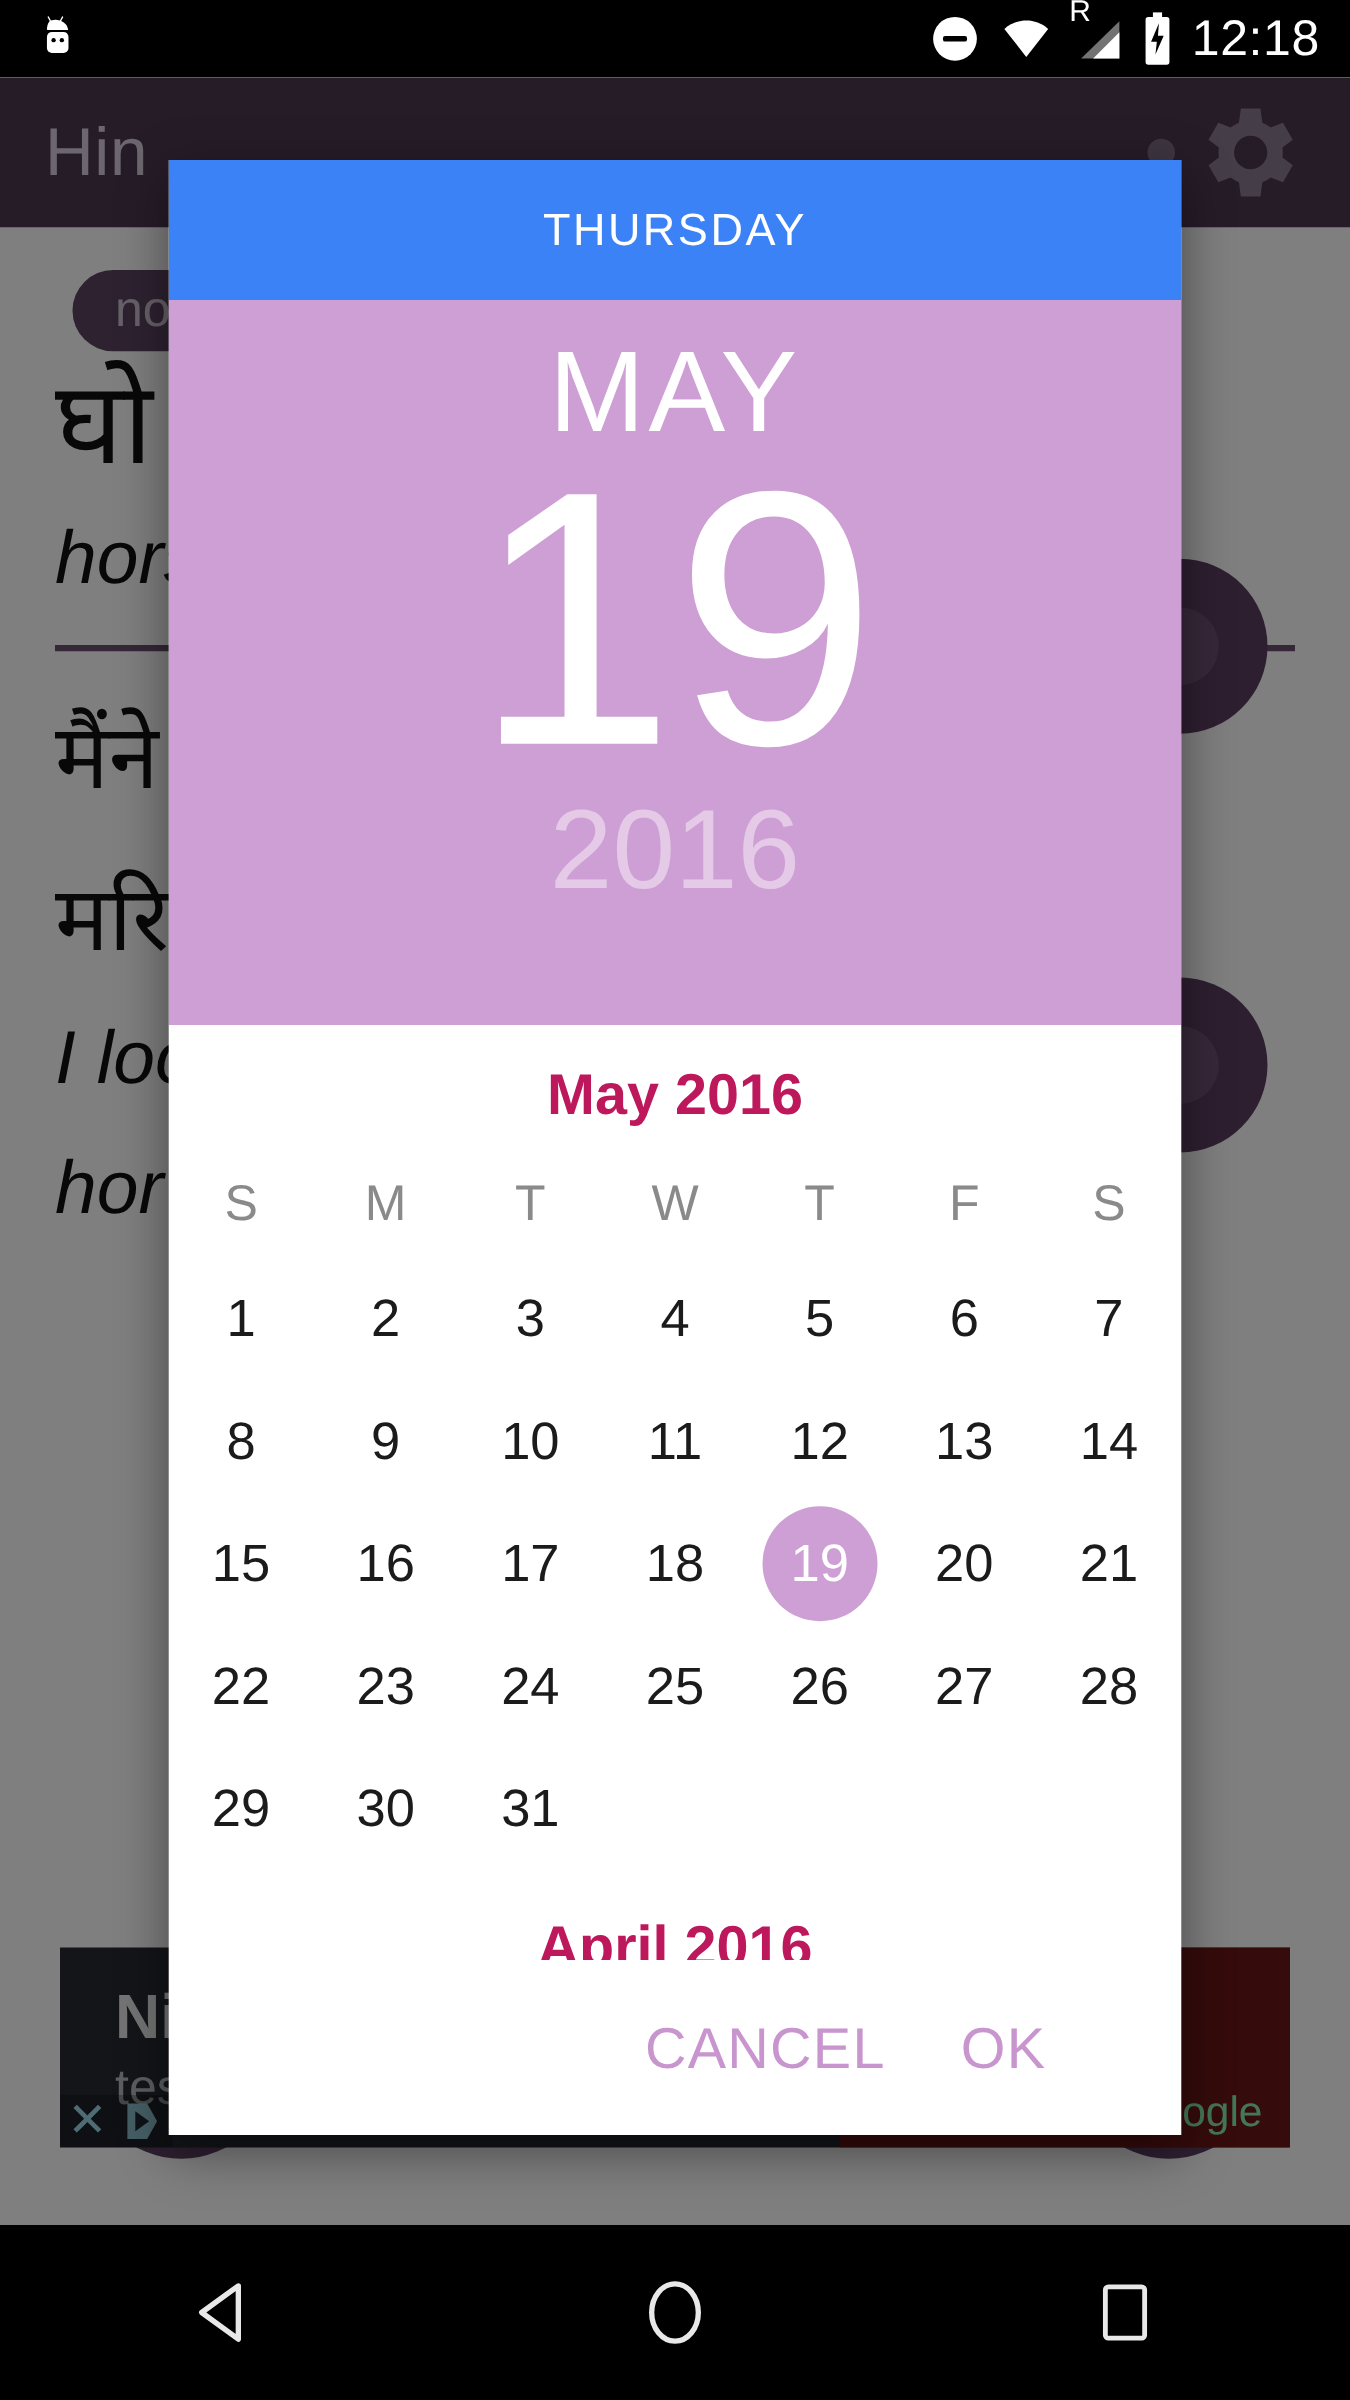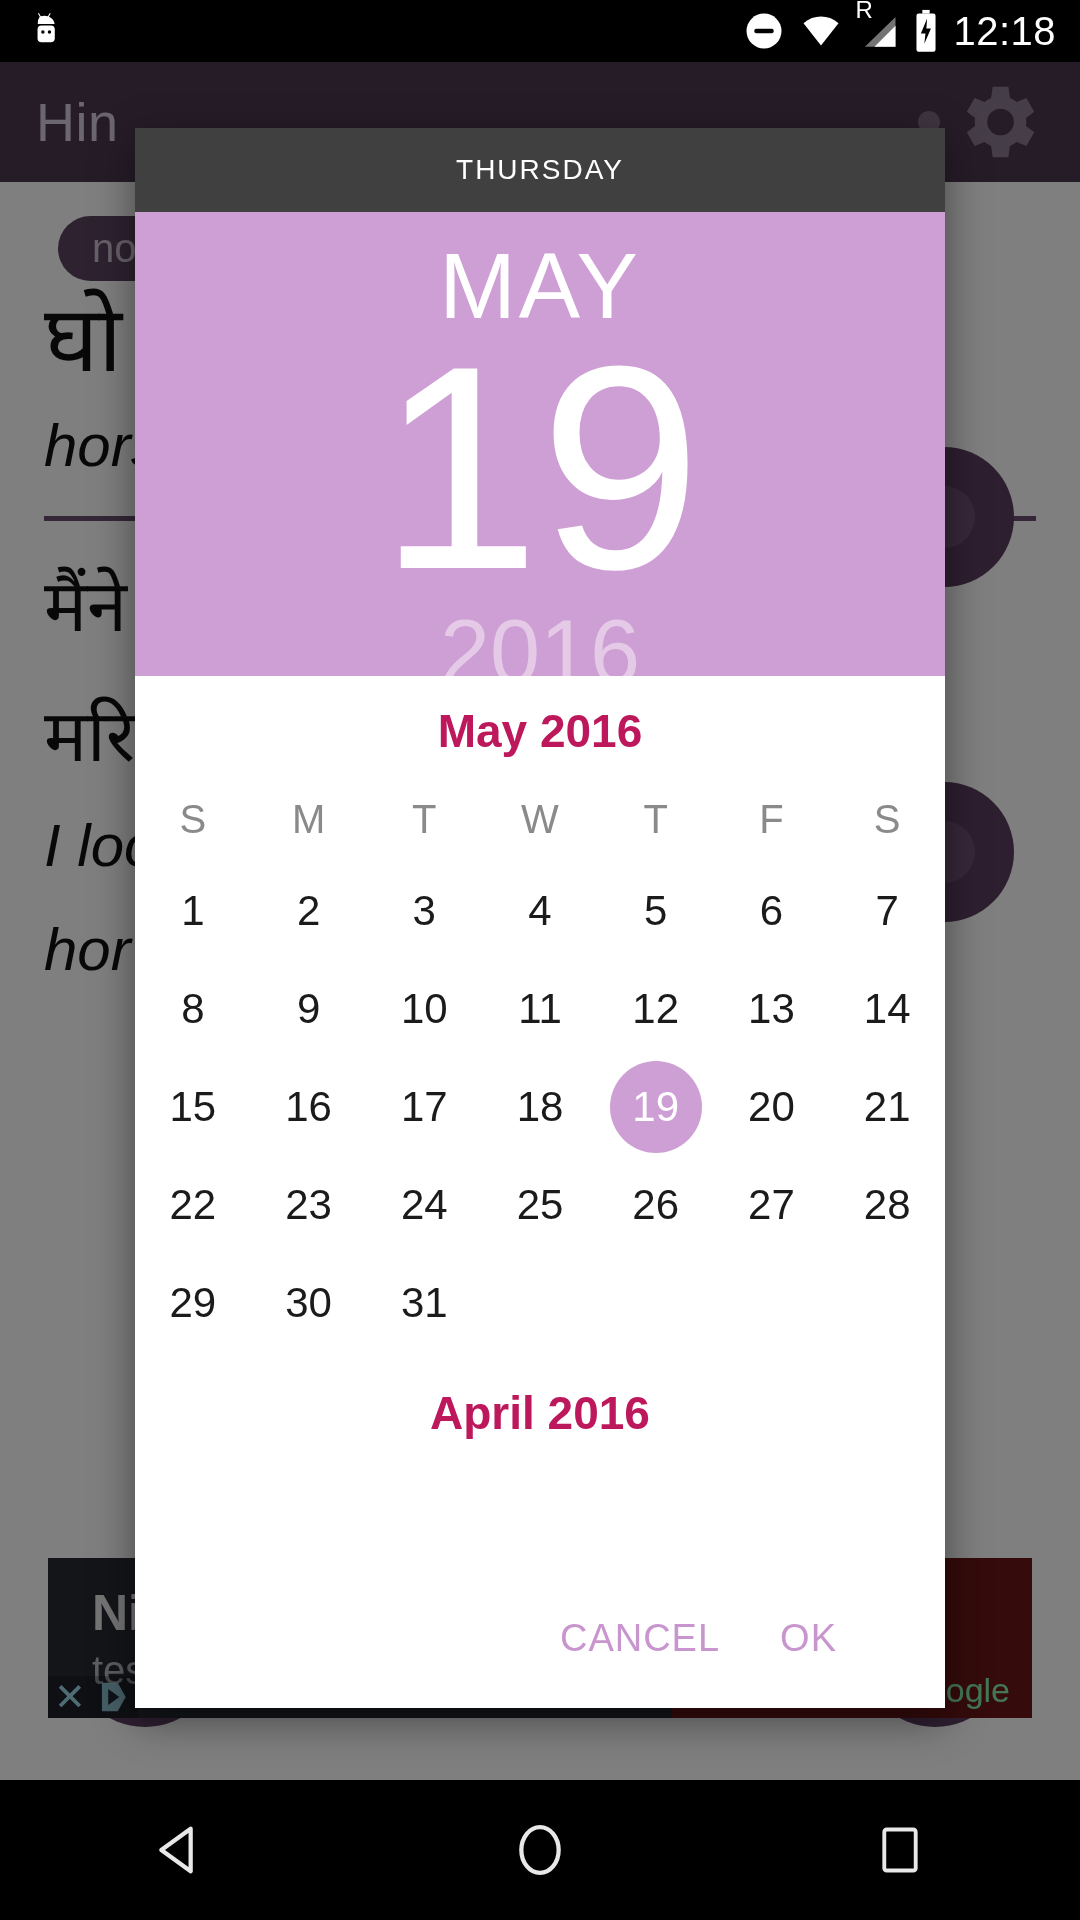--- a/index.html
+++ b/index.html
@@ -87,26 +87,26 @@
   }
   .navbtn { width:150px; height:140px; display:flex; align-items:center; justify-content:center; }
 
   
   #dialog {
     position:absolute; left:135px; top:128px; width:810px; height:1580px;
     background:#fff; box-shadow:0 12px 40px rgba(0,0,0,.45);
     display:flex; flex-direction:column; overflow:hidden;
   }
   #dlg-dayheader {
-    height:84px; background:#404040; color:#fff;
+    height:112px; background:#3b82f6; color:#fff;
     display:flex; align-items:center; justify-content:center;
-    font-size:28px; letter-spacing:2px;
+    font-size:36px; letter-spacing:2px;
   }
   #dlg-datehead {
-    background:#CE9FD4; color:#fff; height:464px;
+    background:#CE9FD4; color:#fff; height:580px;
     display:flex; flex-direction:column; align-items:center; justify-content:flex-start;
     padding-top:22px;
   }
   #dlg-month { font-size:92px; letter-spacing:3px; font-weight:400; line-height:1.15; }
   #dlg-day   { font-size:290px; line-height:0.92; font-weight:300; margin-top:-6px; }
   #dlg-year  { font-size:90px; color:rgba(255,255,255,0.45); margin-top:0; font-weight:400; }
 
   #dlg-body { flex:1; background:#fff; position:relative; overflow:hidden; }
 
   .cal-title {
@@ -123,21 +123,21 @@
     width:92px; height:92px; border-radius:50%; background:#CE9FD4; color:#fff;
     display:flex; align-items:center; justify-content:center; font-size:42px;
   }
   .cal-title.next { padding-top:34px; }
 
   #dlg-buttons {
     height:140px; background:#fff; display:flex; align-items:center;
     justify-content:flex-end; gap:60px; padding-right:108px;
   }
   .dlg-btn {
-    background:none; border:none; color:#C895CE; font-size:38px;
+    background:none; border:none; color:#C895CE; font-size:46px;
     letter-spacing:1px; font-family:"Liberation Sans", sans-serif; cursor:pointer;
   }
 </style>
 </head>
 <body>
 
 <div id="screen">
 
   <div id="statusbar">
     <div id="sb-left">

